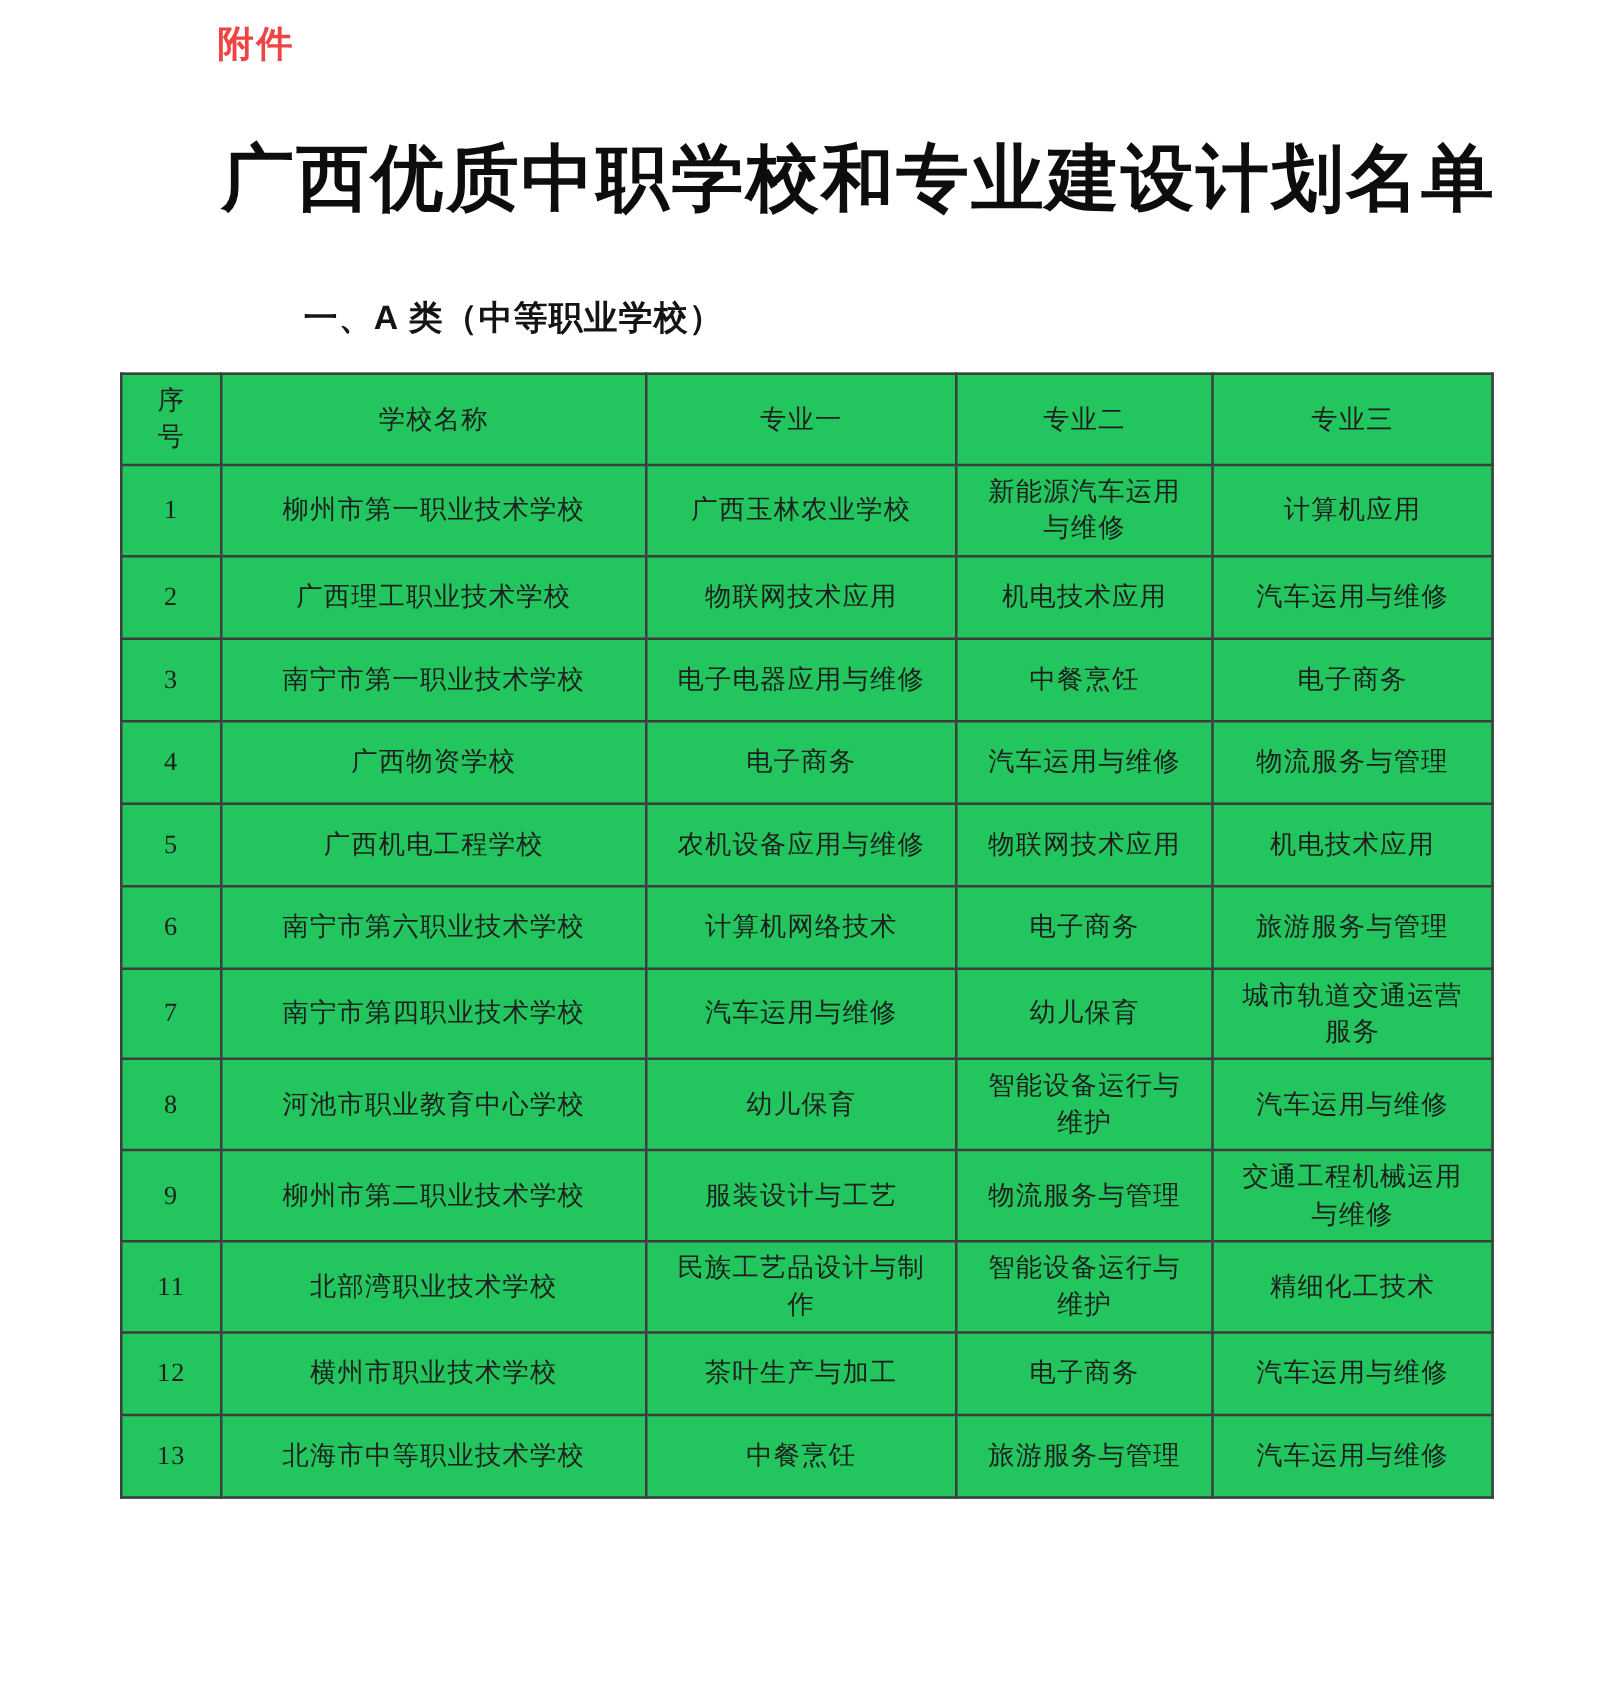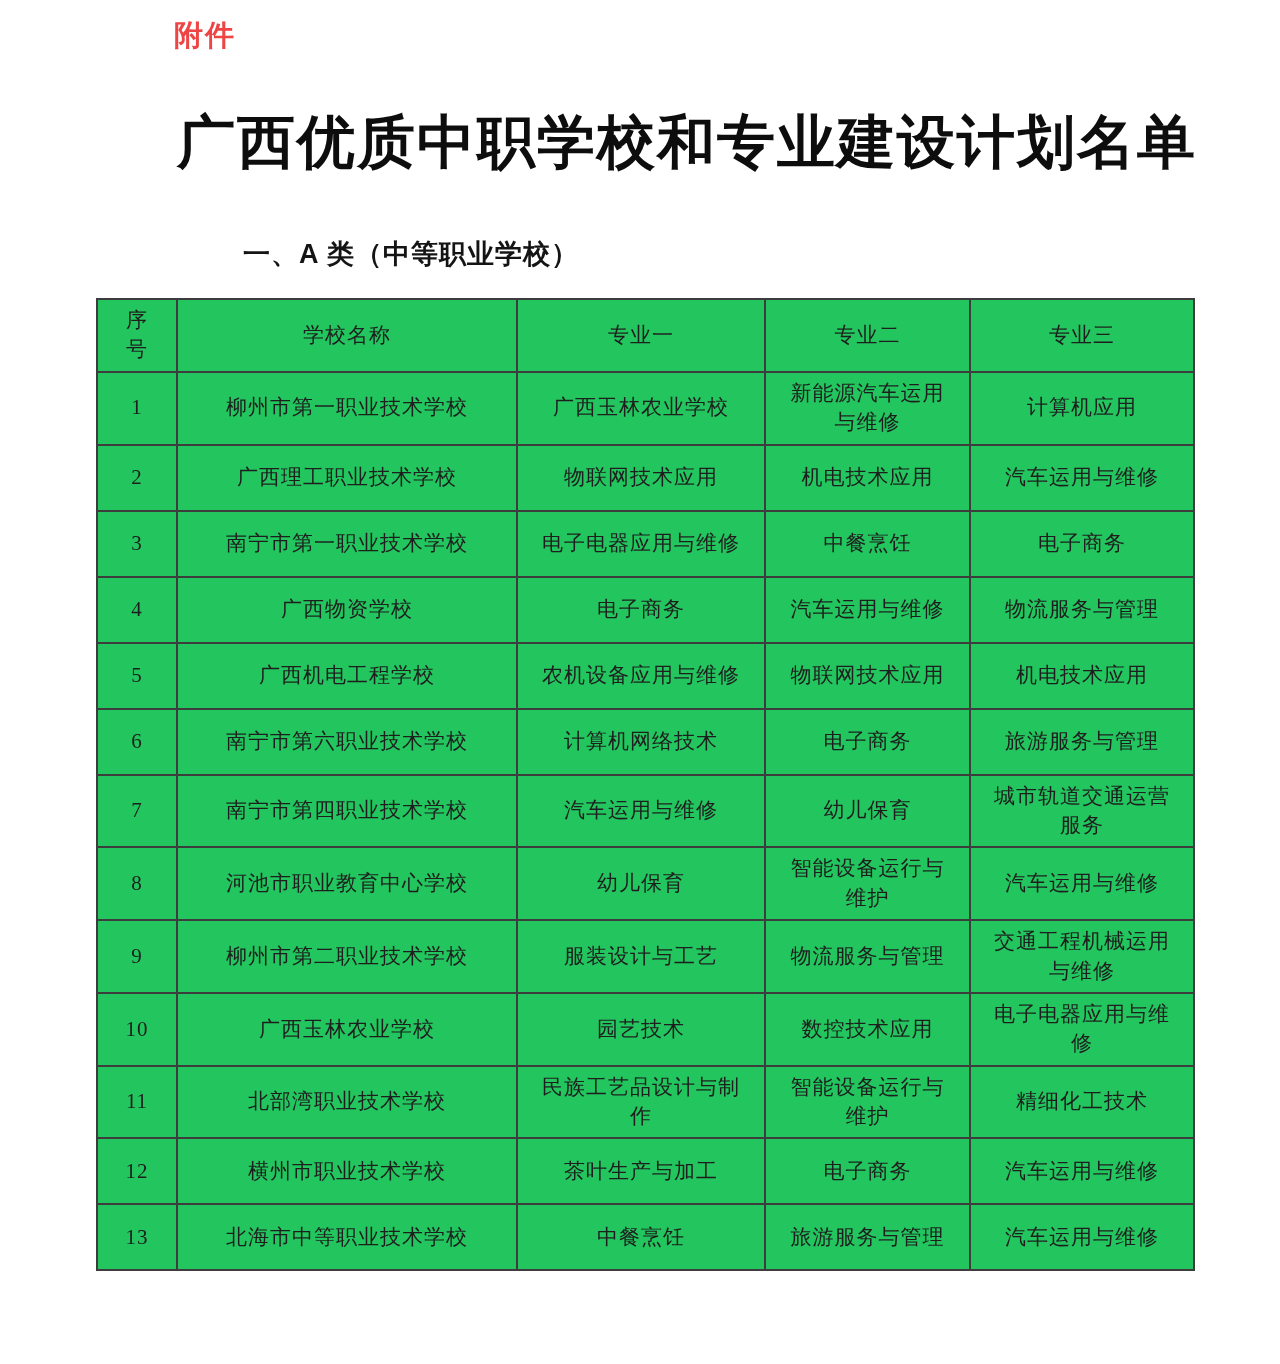--- a/index.html
+++ b/index.html
@@ -158,27 +158,20 @@
         <td>汽车运用与维修</td>
       </tr>
       <tr>
         <td>9</td>
         <td>柳州市第二职业技术学校</td>
         <td>服装设计与工艺</td>
         <td>物流服务与管理</td>
         <td>交通工程机械运用与维修</td>
       </tr>
       <tr>
-        <td>10</td>
-        <td>广西玉林农业学校</td>
-        <td>园艺技术</td>
-        <td>数控技术应用</td>
-        <td>电子电器应用与维修</td>
-      </tr>
-      <tr>
         <td>11</td>
         <td>北部湾职业技术学校</td>
         <td>民族工艺品设计与制作</td>
         <td>智能设备运行与维护</td>
         <td>精细化工技术</td>
       </tr>
       <tr>
         <td>12</td>
         <td>横州市职业技术学校</td>
         <td>茶叶生产与加工</td>

